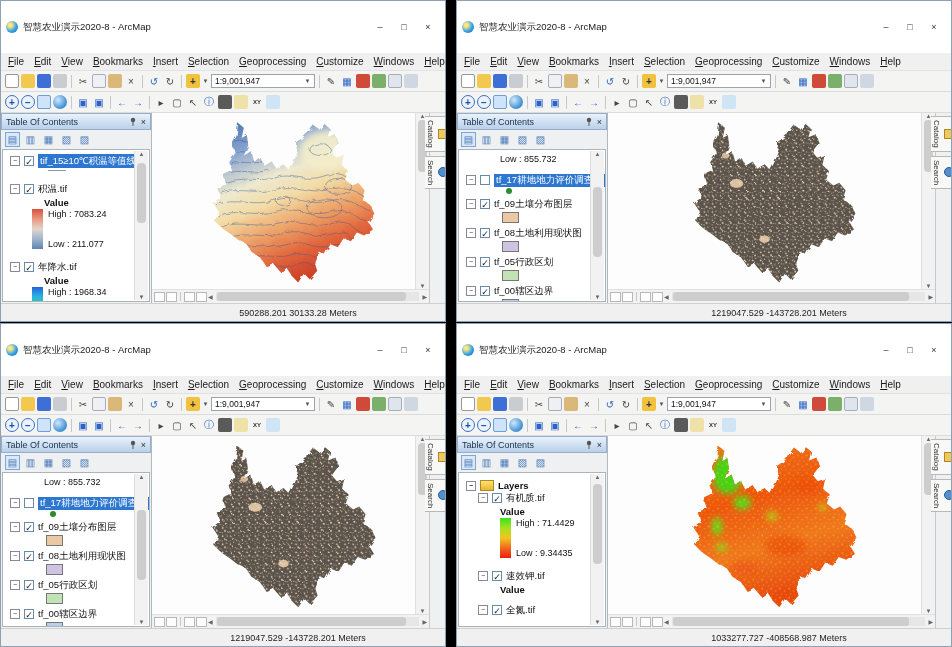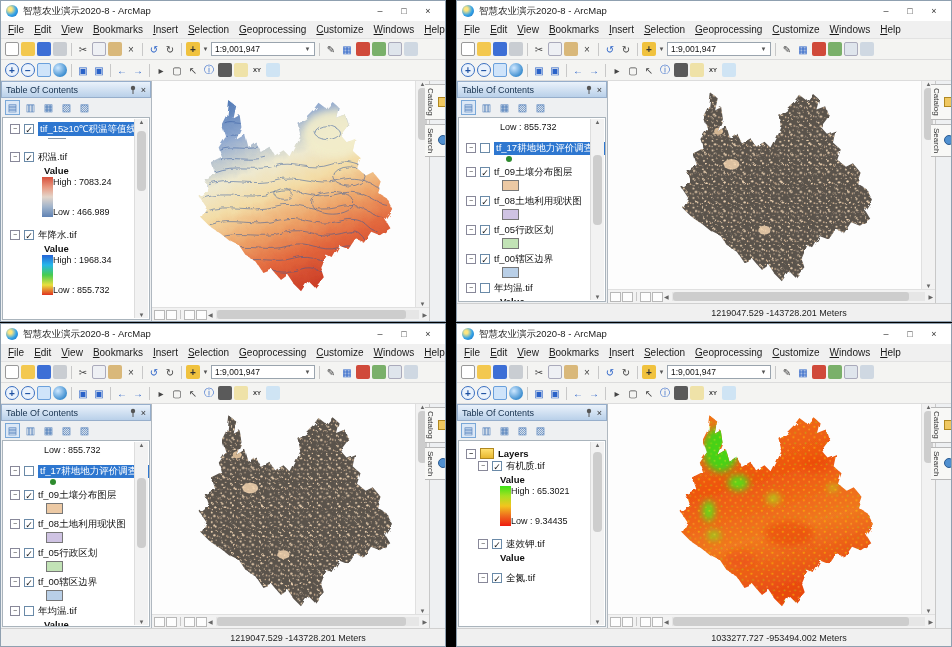--- a/index.html
+++ b/index.html
@@ -7,21 +7,21 @@
        font-family:"Liberation Sans",sans-serif;}
   .win{position:absolute;background:#f0f0f0;border:1px solid #8fa0b0;
        display:flex;flex-direction:column;box-sizing:border-box;overflow:hidden;}
   .win1{left:0;top:0;width:446px;height:322px}
   .win2{left:456px;top:0;width:496px;height:322px}
   .win3{left:0;top:323px;width:446px;height:324px}
   .win4{left:456px;top:323px;width:496px;height:324px}
 
   
   .titlebar{height:20px;background:#fff;display:flex;align-items:center;
-            padding:0 5px;gap:5px;flex:none;}
+            padding:16px 5px;gap:5px;flex:none;}
   .appicon{width:12px;height:12px;border-radius:50%;flex:none;
            background:radial-gradient(circle at 35% 35%,#ffe680 15%,#35a4e8 55%,#1464b4);}
   .title{font-size:9.5px;color:#222;white-space:nowrap;}
   .wbtns{margin-left:auto;display:flex;}
   .wb{width:24px;text-align:center;font-size:9px;color:#333;line-height:18px;}
 
   
   .menubar{height:17px;background:#f0f0f0;display:flex;align-items:center;
            padding:0 7px;gap:10px;flex:none;border-bottom:1px solid #e2e2e2;}
   .mi{font-size:10px;color:#1a1a1a;display:inline-block;white-space:nowrap;}
@@ -75,21 +75,21 @@
            margin:0 1px 1px 1px;position:relative;overflow:hidden;
            padding:4px 16px 0 7px;box-sizing:border-box;}
   .trow{display:flex;align-items:center;gap:4px;height:14px;font-size:9.5px;color:#111;
         white-space:nowrap;}
   .exp{width:8px;height:8px;border:1px solid #889;background:#fff;font-size:7px;
        line-height:7px;text-align:center;color:#333;flex:none;box-sizing:content-box;}
   .cb{width:10px;height:10px;border:1px solid #6a8aa8;background:#fff;font-size:9px;
       line-height:10px;text-align:center;color:#222;flex:none;box-sizing:border-box;}
   .hl{background:#2e77d0;color:#fff;padding:0 2px;}
   .vlabel{font-size:9.5px;font-weight:bold;color:#111;margin:1px 0 1px 34px;}
-  .rampblk{display:flex;margin:0 0 4px 32px;}
+  .rampblk{display:flex;gap:5px;margin:0 0 4px 22px;}
   .ramp{width:11px;height:40px;flex:none;}
   .rlabels{display:flex;flex-direction:column;justify-content:space-between;
            font-size:9px;color:#111;padding:0;}
   .ramp-ab{background:linear-gradient(#d8503c,#e89880,#e3d6cb,#9fb3cb,#5f82b4);}
   .ramp-rain{background:linear-gradient(#2563d6,#27b7ea,#47cc4f,#eadf3e,#e03220);}
   .ramp-gr{background:linear-gradient(#3ae318,#a8e021,#f2c51e,#ef6a1d,#ee1c10);}
   .patch{width:15px;height:9px;border:1px solid #777;margin:1px 0 3px 36px;flex:none;}
   .p-tan{background:#ecc9a4;}.p-pur{background:#cfc3e3;}
   .p-grn{background:#c2e3b6;}.p-blu{background:#b9cfe7;}
   .dot{width:6px;height:6px;border-radius:50%;background:#2e8b2e;margin:1px 0 3px 40px;}
@@ -282,21 +282,21 @@
         <div class="trow">
           <span class="exp">−</span>
           <span class="cb">✓</span>
           <span>积温.tif</span>
         </div>
         <div class="vlabel">Value</div>
         <div class="rampblk">
           <span class="ramp ramp-ab"></span>
           <span class="rlabels">
             <span>High : 7083.24</span>
-            <span>Low : 466.989</span>
+            <span>Low : 211.077</span>
           </span>
         </div>
         <div class="gap"></div>
         <div class="trow">
           <span class="exp">−</span>
           <span class="cb">✓</span>
           <span>年降水.tif</span>
         </div>
         <div class="vlabel">Value</div>
         <div class="rampblk">
@@ -371,20 +371,23 @@
       <span class="vtab">
         <span class="vtabico tico-cat"></span>
         <span>Catalog</span>
       </span>
       <span class="vtab">
         <span class="vtabico tico-sea"></span>
         <span>Search</span>
       </span>
     </div>
   </div>
+  <div class="statusbar">
+    <span>590288.201 30133.28 Meters</span>
+  </div>
 </div>
 
 <div class="win win2">
   <div class="titlebar">
     <span class="appicon"></span>
     <span class="title">智慧农业演示2020-8 - ArcMap</span>
     <span class="wbtns">
       <span class="wb">–</span>
       <span class="wb">□</span>
       <span class="wb">×</span>
@@ -862,21 +865,21 @@
         </div>
         <div class="trow" style="margin-left:12px">
           <span class="exp">−</span>
           <span class="cb">✓</span>
           <span>有机质.tif</span>
         </div>
         <div class="vlabel">Value</div>
         <div class="rampblk" style="margin-left:34px">
           <span class="ramp ramp-gr"></span>
           <span class="rlabels">
-            <span>High : 65.3021</span>
+            <span>High : 71.4429</span>
             <span>Low : 9.34435</span>
           </span>
         </div>
         <div class="gap"></div>
         <div class="trow" style="margin-left:12px">
           <span class="exp">−</span>
           <span class="cb">✓</span>
           <span>速效钾.tif</span>
         </div>
         <div class="vlabel">Value</div>
@@ -943,15 +946,15 @@
         <span class="vtabico tico-cat"></span>
         <span>Catalog</span>
       </span>
       <span class="vtab">
         <span class="vtabico tico-sea"></span>
         <span>Search</span>
       </span>
     </div>
   </div>
   <div class="statusbar">
-    <span>1033277.727 -953494.002 Meters</span>
+    <span>1033277.727 -408568.987 Meters</span>
   </div>
 </div>
 
 </body></html>

